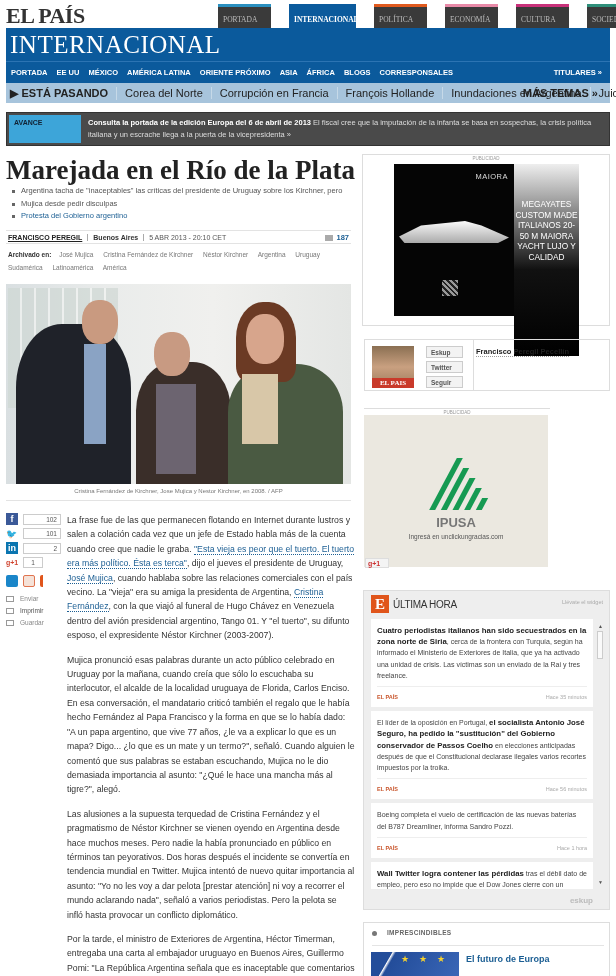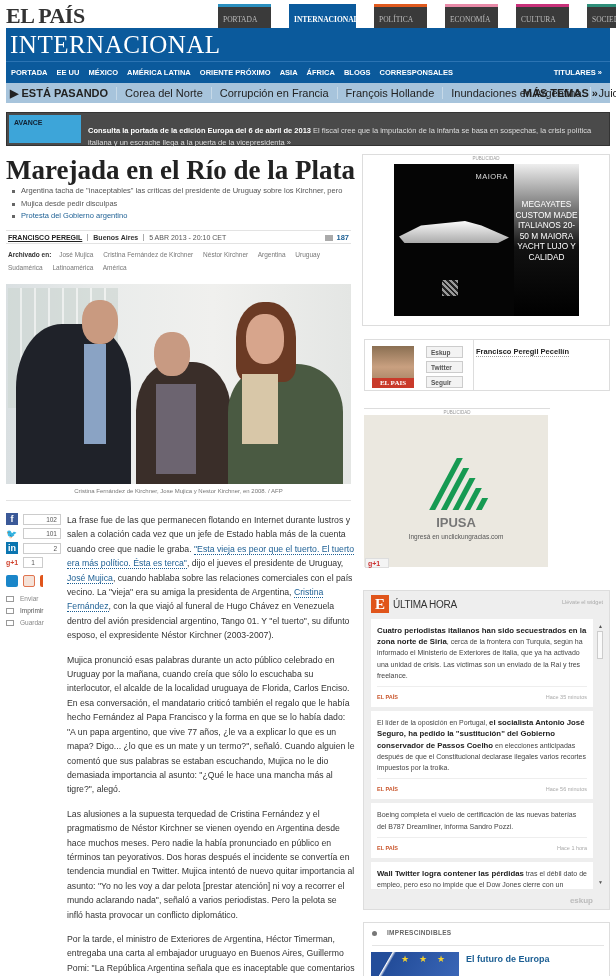--- a/index.html
+++ b/index.html
@@ -14,21 +14,21 @@
 .hdr-title{position:absolute;left:4px;top:3px;font-family:"Liberation Serif",serif;font-size:25px;color:#fff;letter-spacing:0.5px}
 .subnav{position:absolute;left:6px;top:62px;width:604px;height:21px;background:#0b5a9c;display:flex;align-items:center;padding-left:5px}
 .subnav span{color:#fff;font-size:7.5px;font-weight:bold;margin-right:9px}
 .subnav .tit{position:absolute;right:8px;top:6px;margin:0}
 .topics{position:absolute;left:6px;top:83px;width:604px;height:20px;background:#a7c4dc;display:flex;align-items:center}
 .topics span{font-size:11px;color:#222;padding:0 8px;border-right:1px solid #c6d9e8;white-space:nowrap}
 .topics .first{font-weight:bold;padding-left:4px}
 .topics .more{position:absolute;right:4px;font-weight:bold;border:none}
 .avance{position:absolute;left:6px;top:112px;width:604px;height:34px;background:#4a4a4a;border:1px solid #333}
 .av-label{position:absolute;left:2px;top:2px;width:72px;height:28px;background:#3da5d9;color:#123;font-size:7px;font-weight:bold;padding:4px 5px}
-.av-text{position:absolute;left:81px;top:12px;width:515px;font-size:7.5px;color:#ddd;line-height:12px}
+.av-text{position:absolute;left:81px;top:4px;width:515px;font-size:7.5px;color:#ddd;line-height:12px}
 .av-text b{color:#fff}
 .title{position:absolute;left:6px;top:155px;font-family:"Liberation Serif",serif;font-size:27px;color:#222}
 .bullets{position:absolute;left:12px;top:186px;width:345px;font-size:7.5px;color:#555;list-style:none}
 .bullets li{height:12.5px;padding-left:9px;position:relative;white-space:nowrap;overflow:hidden}
 .bullets li:before{content:"";position:absolute;left:0;top:4px;width:3px;height:3px;background:#666}
 .bullets li.link{color:#1b5e93;font-weight:normal}
 .byline{position:absolute;left:6px;top:230px;width:345px;height:14px;border-top:1px solid #e3e3e3;border-bottom:1px solid #e3e3e3;font-size:7px;display:flex;align-items:center}
 .byline .author{font-weight:bold;color:#222;text-decoration:underline;padding-right:5px;border-right:1px solid #aaa;margin-left:2px}
 .byline .place{font-weight:bold;color:#333;padding:0 5px;border-right:1px solid #aaa}
 .byline .date{color:#555;padding:0 5px}
@@ -48,21 +48,21 @@
 .apps{display:flex;gap:5px;margin:5px 0 6px}
 .apps span{width:12px;height:12px;border-radius:2px}
 .tool{font-size:6.5px;color:#888;height:12px;display:flex;align-items:center}
 .tool i{display:inline-block;width:8px;height:6px;border:1px solid #999;margin-right:6px}
 .body{position:absolute;left:67px;top:513px;width:288px;font-size:8.7px;color:#333;line-height:14.4px}
 .body p{margin-bottom:10px}
 .body a{color:#1b5e93;border-bottom:1px dotted #1b5e93}
 .ad1{position:absolute;left:362px;top:154px;width:248px;height:172px;border:1px solid #ddd}
 .adlabel{position:absolute;left:0;width:100%;text-align:center;font-size:4.5px;color:#999;top:1px}
 .ad1 .ad-left{position:absolute;left:31px;top:9px;width:120px;height:152px;background:#050505}
-.ad1 .ad-right{position:absolute;left:151px;top:9px;width:65px;height:152px;background:linear-gradient(180deg,#eee 0%,#888 25%,#111 55%,#000 100%);color:#fff;font-size:8.3px;text-align:center;padding-top:35px;line-height:10.5px}
+.ad1 .ad-right{position:absolute;left:151px;top:9px;width:65px;height:192px;background:linear-gradient(180deg,#eee 0%,#888 25%,#111 55%,#000 100%);color:#fff;font-size:8.3px;text-align:center;padding-top:35px;line-height:10.5px}
 .maiora{position:absolute;right:6px;top:8px;color:#ddd;font-size:7.5px;letter-spacing:0.5px}
 .yacht{position:absolute;left:5px;top:57px;width:110px;height:22px;background:linear-gradient(180deg,#fafafa,#aaa);clip-path:polygon(0 70%,20% 20%,60% 0,75% 20%,100% 75%,90% 100%,5% 100%)}
 .qr{position:absolute;left:48px;top:116px;width:16px;height:16px;background:repeating-linear-gradient(45deg,#999 0 2px,#222 2px 4px)}
 .author-box{position:absolute;left:364px;top:339px;width:246px;height:52px;border:1px solid #ddd}
 .author-pic{position:absolute;left:7px;top:6px;width:42px;height:42px;background:linear-gradient(180deg,#8a6f52,#c9a080 50%,#9d7b5c)}
 .ep-badge{position:absolute;left:0;bottom:0;width:42px;height:10px;background:#c93a2a;color:#fff;font-family:"Liberation Serif",serif;font-size:7px;font-weight:bold;text-align:center;line-height:10px}
 .abtn{position:absolute;left:61px;width:37px;height:12px;border:1px solid #ccc;background:#f3f3f3;font-size:6.5px;color:#555;font-weight:bold;padding-left:4px;line-height:11px}
 .author-name{position:absolute;left:111px;top:7px;font-size:7.5px;font-weight:bold;color:#222;border-bottom:1px dotted #999}
 .avsep{position:absolute;left:108px;top:0;width:1px;height:50px;background:#ddd}
 .ad2label{position:absolute;left:364px;top:408px;width:186px;text-align:center;font-size:4.5px;color:#999;border-top:1px solid #ddd;padding-top:1px}

